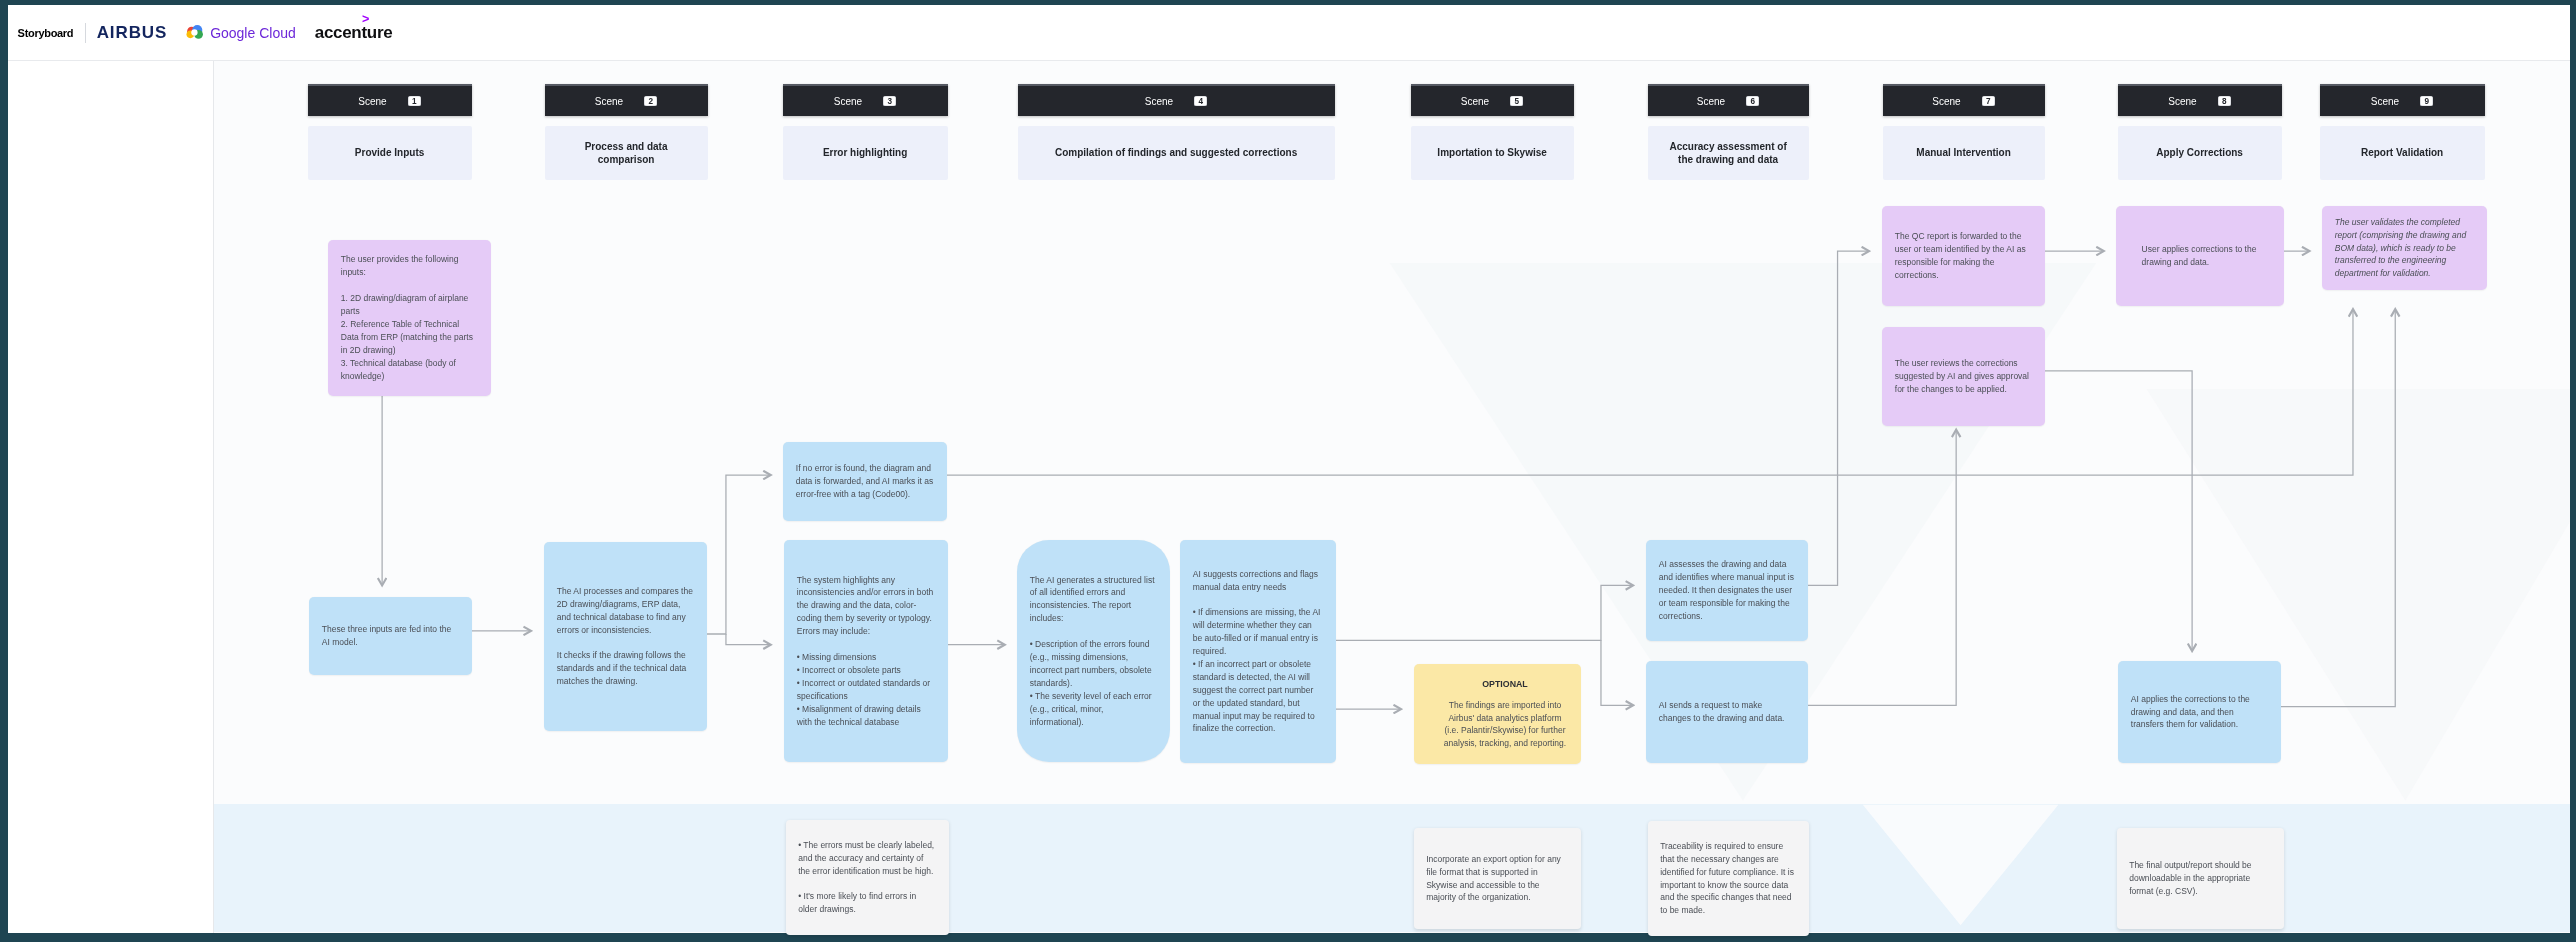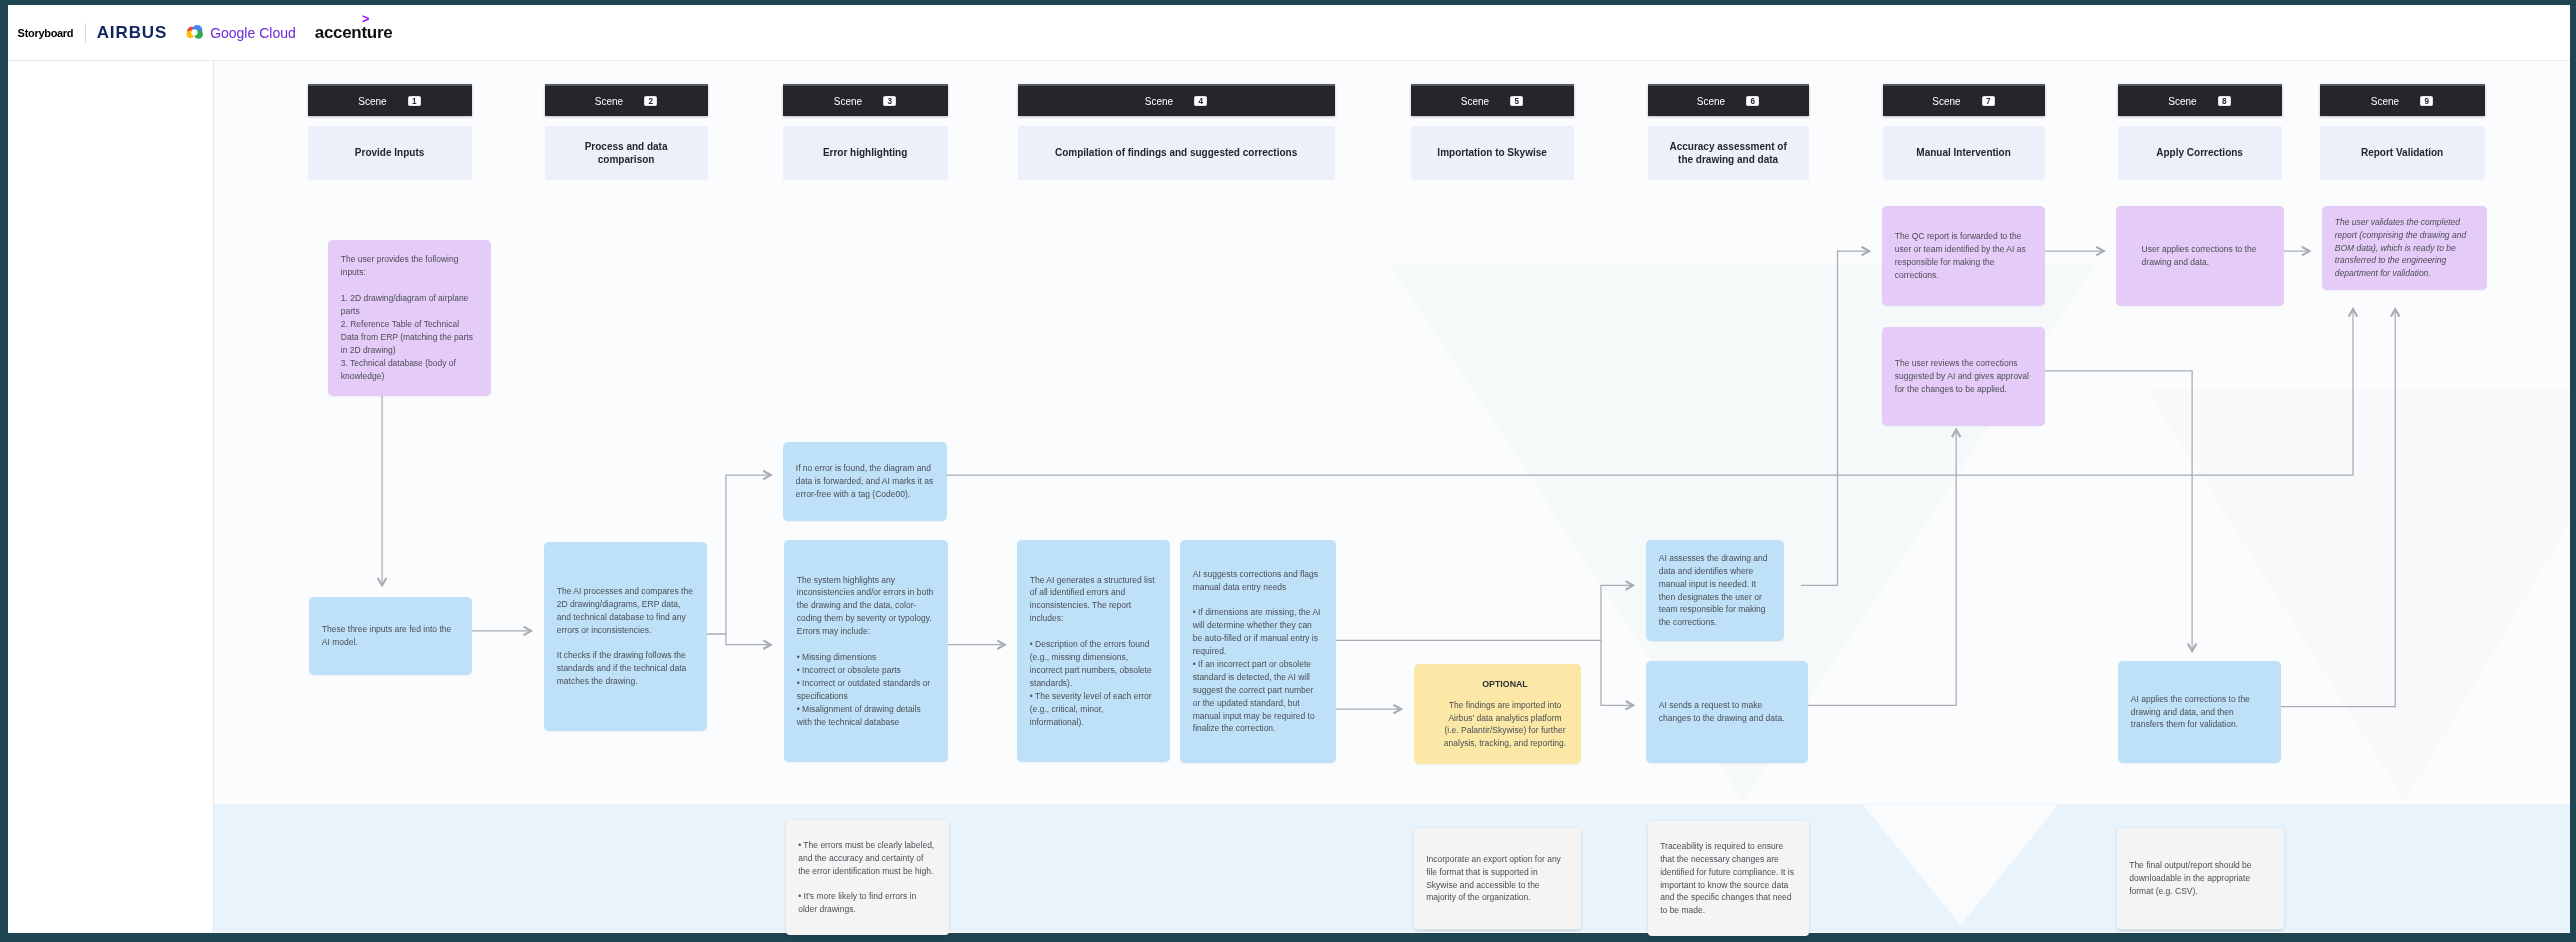--- a/index.html
+++ b/index.html
@@ -207,33 +207,33 @@
   <div class="fbox blue" style="left:536px;top:537px;width:163px;height:189px;">The AI processes and compares the 2D drawing/diagrams, ERP data, and technical database to find any errors or inconsistencies.
 
 It checks if the drawing follows the standards and if the technical data matches the drawing.</div>
   <div class="fbox blue" style="left:775px;top:437px;width:164px;height:79px;">If no error is found, the diagram and data is forwarded, and AI marks it as error-free with a tag (Code00).</div>
   <div class="fbox blue" style="left:776px;top:535px;width:164px;height:222px;">The system highlights any inconsistencies and/or errors in both the drawing and the data, color-coding them by severity or typology. Errors may include:
 
 • Missing dimensions
 • Incorrect or obsolete parts
 • Incorrect or outdated standards or specifications
 • Misalignment of drawing details with the technical database</div>
-  <div class="fbox blue" style="left:1009px;top:535px;width:153px;height:222px;">The AI generates a structured list of all identified errors and inconsistencies. The report includes:
+  <div class="fbox blue" style="left:1009px;top:535px;width:153px;height:222px;border-radius:32px;">The AI generates a structured list of all identified errors and inconsistencies. The report includes:
 
 • Description of the errors found (e.g., missing dimensions, incorrect part numbers, obsolete standards).
 • The severity level of each error (e.g., critical, minor, informational).</div>
   <div class="fbox blue" style="left:1172px;top:535px;width:156px;height:223px;">AI suggests corrections and flags manual data entry needs
 
 • If dimensions are missing, the AI will determine whether they can be auto-filled or if manual entry is required.
 • If an incorrect part or obsolete standard is detected, the AI will suggest the correct part number or the updated standard, but manual input may be required to finalize the correction.</div>
   <div class="fbox yellow" style="left:1406px;top:659px;width:167px;height:100px;">
     <div class="ytitle">OPTIONAL</div>
     <div>The findings are imported into Airbus' data analytics platform (i.e. Palantir/Skywise) for further analysis, tracking, and reporting.</div>
   </div>
-  <div class="fbox blue" style="left:1638px;top:535px;width:138px;height:101px;">AI assesses the drawing and data and identifies where manual input is needed. It then designates the user or team responsible for making the corrections.</div>
+  <div class="fbox blue" style="left:1638px;top:535px;width:162px;height:101px;">AI assesses the drawing and data and identifies where manual input is needed. It then designates the user or team responsible for making the corrections.</div>
   <div class="fbox blue" style="left:1638px;top:656px;width:162px;height:102px;">AI sends a request to make changes to the drawing and data.</div>
   <div class="fbox blue" style="left:2110px;top:656px;width:163px;height:102px;">AI applies the corrections to the drawing and data, and then transfers them for validation.</div>
 
   <div class="cbox" style="left:778px;top:815px;width:163px;height:115px;">• The errors must be clearly labeled, and the accuracy and certainty of the error identification must be high.
 
 • It's more likely to find errors in older drawings.</div>
   <div class="cbox" style="left:1406px;top:823px;width:167px;height:101px;">Incorporate an export option for any file format that is supported in Skywise and accessible to the majority of the organization.</div>
   <div class="cbox" style="left:1640px;top:816px;width:161px;height:115px;">Traceability is required to ensure that the necessary changes are identified for future compliance. It is important to know the source data and the specific changes that need to be made.</div>
   <div class="cbox" style="left:2109px;top:823px;width:167px;height:101px;">The final output/report should be downloadable in the appropriate format (e.g. CSV).</div>
 

